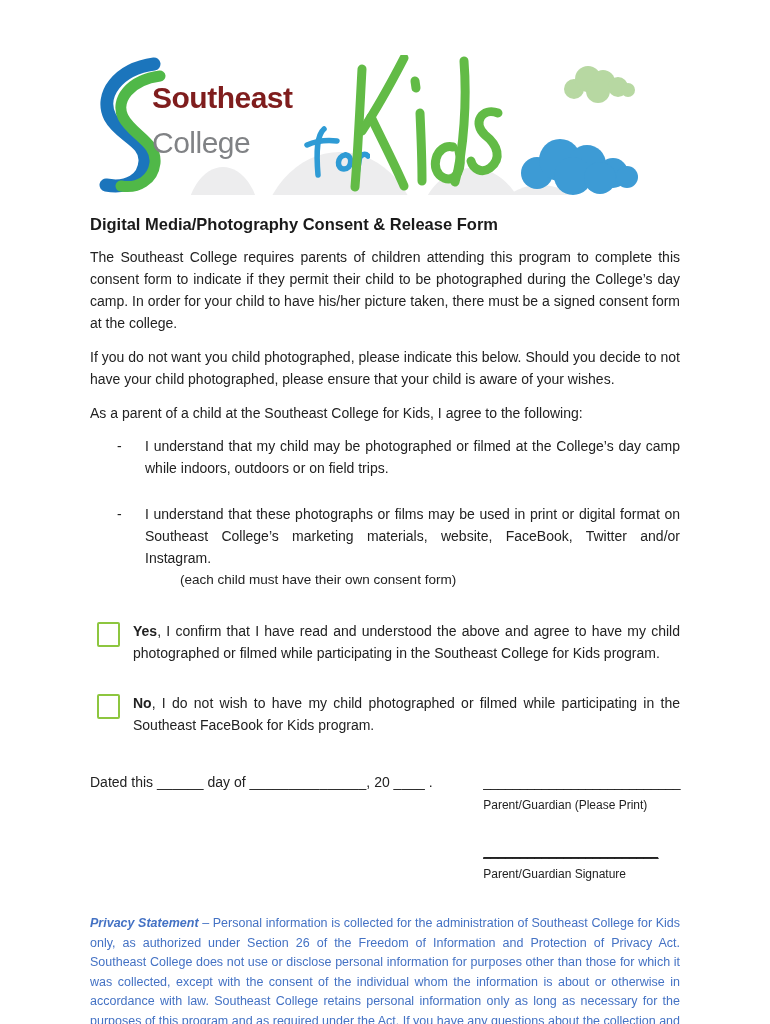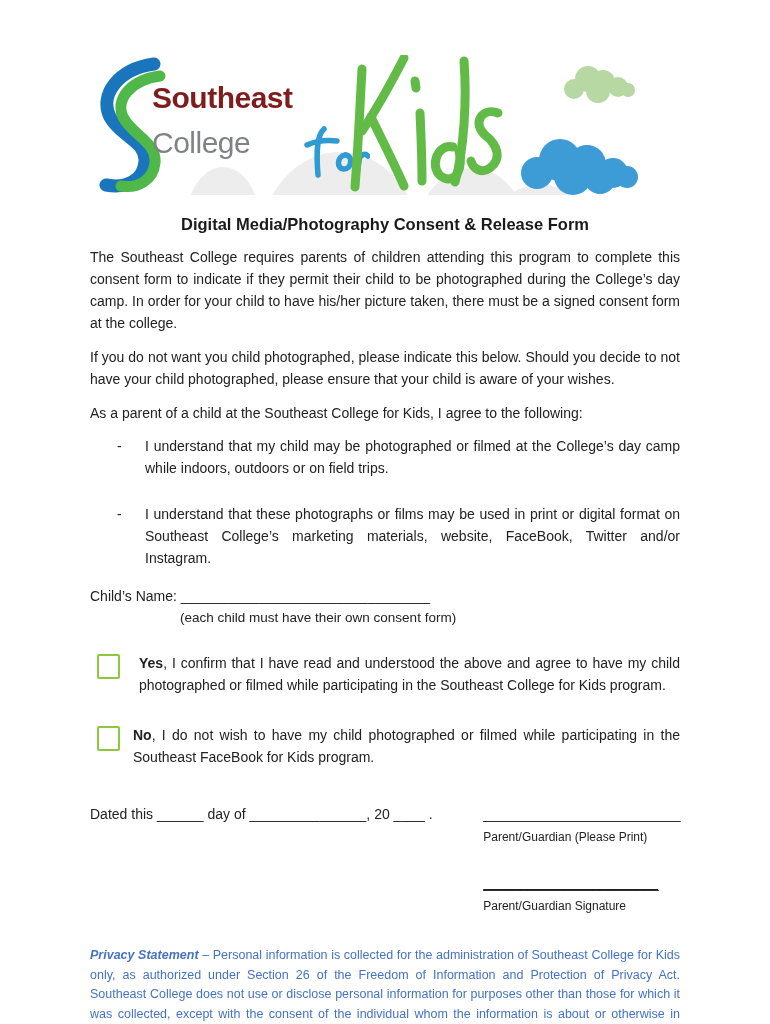--- a/index.html
+++ b/index.html
@@ -32,42 +32,42 @@
   .brand-line1 { display: block; font-size: 30px; font-weight: bold; color: #7f1d1d; }
   .brand-line2 { display: block; font-size: 30px; font-weight: normal; color: #808285; margin-top: 15px; }
   .for-word  { position: absolute; left: 214px; top: 70px; z-index: 3; }
   .kids-word { position: absolute; left: 250px; top: 0;   z-index: 3; }
   .cloud-green { position: absolute; left: 470px; top: 6px;  z-index: 1; }
   .cloud-blue  { position: absolute; left: 425px; top: 78px; z-index: 1; }
 
   
   .title {
     margin-top: 20px;
-    text-align: center;
+    text-align: left;
     font-size: 16.5px;
     font-weight: bold;
     color: #1a1a1a;
   }
   .para {
     margin-top: 12px;
     font-size: 14px;
     line-height: 22px;
     text-align: justify;
   }
   .bullets { margin-top: 11px; }
   .bullet { display: flex; align-items: flex-start; }
   .bullet + .bullet { margin-top: 24px; }
   .bullet-dash { flex: 0 0 55px; padding-left: 27px; font-size: 14px; line-height: 22px; }
   .bullet-text { flex: 1; font-size: 14px; line-height: 22px; text-align: justify; }
 
   .childname-row { margin-top: 16px; font-size: 14px; line-height: 22px; white-space: nowrap; }
   .childname-caption { margin: 1px 0 0 90px; font-size: 13.5px; line-height: 20px; }
 
   .option { display: flex; align-items: flex-start; }
-  .option-yes { margin-top: 24px; gap: 6px; }
+  .option-yes { margin-top: 30px; }
   .option-no  { margin-top: 28px; }
   .checkbox {
     flex: 0 0 auto;
     width: 23px; height: 25px;
     border: 2px solid #8dc63f;
     border-radius: 2px;
     background: #ffffff;
     margin: 2px 0 0 7px;
     cursor: pointer;
   }
@@ -171,23 +171,20 @@
       <div class="bullet">
         <span class="bullet-dash">-</span>
         <span class="bullet-text">I understand that my child may be photographed or filmed at the College’s day camp while indoors, outdoors or on field trips.</span>
       </div>
       <div class="bullet">
         <span class="bullet-dash">-</span>
         <span class="bullet-text">I understand that these photographs or films may be used in print or digital format on Southeast College’s marketing materials, website, FaceBook, Twitter and/or Instagram.</span>
       </div>
     </div>
 
-    <div class="childname-row">
-      <span>Child’s Name:</span><span> ________________________________</span>
-    </div>
     <div class="childname-caption">(each child must have their own consent form)</div>
 
     <div class="option option-yes">
       <div class="checkbox"></div>
       <p class="option-text"><b>Yes</b><span>, I confirm that I have read and understood the above and agree to have my child photographed or filmed while participating in the Southeast College for Kids program.</span></p>
     </div>
 
     <div class="option option-no">
       <div class="checkbox"></div>
       <p class="option-text"><b>No</b><span>, I do not wish to have my child photographed or filmed while participating in the Southeast FaceBook for Kids program.</span></p>

